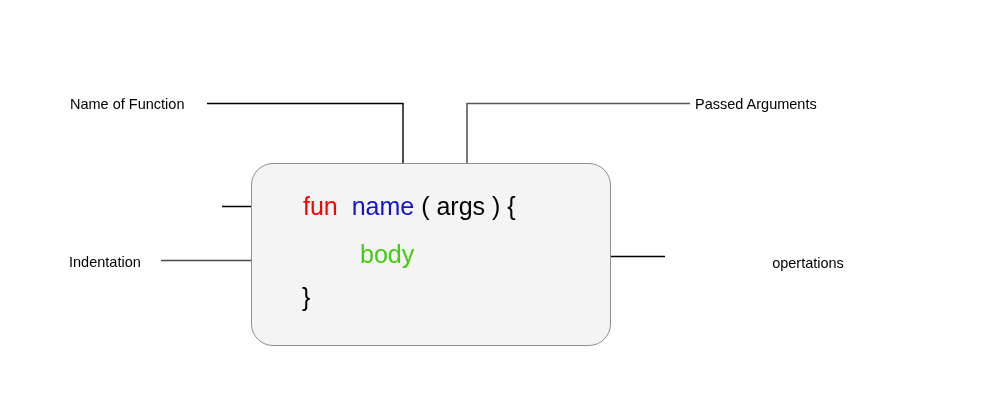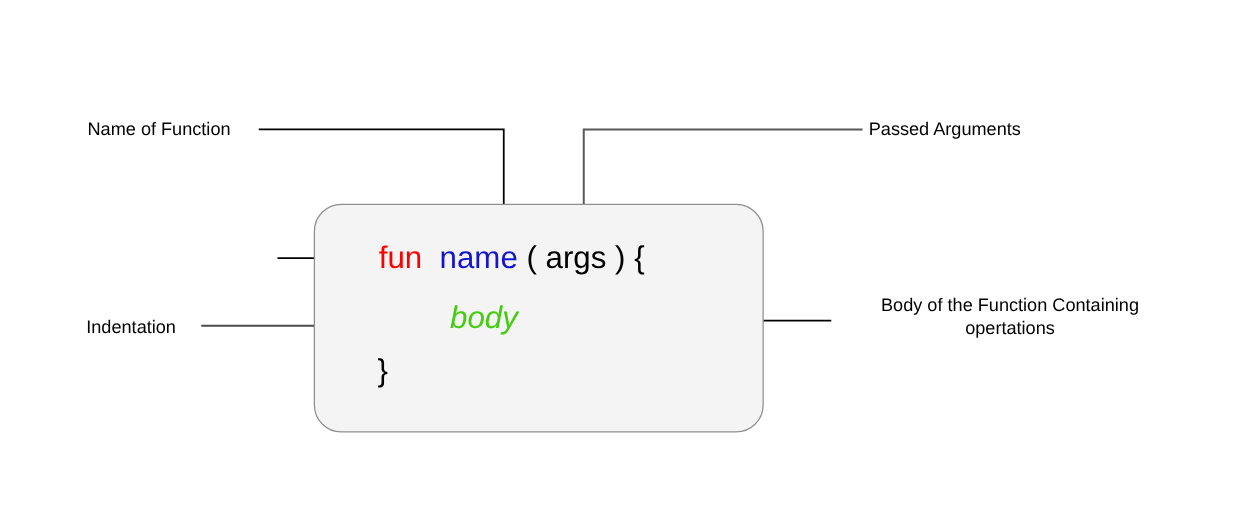--- a/index.html
+++ b/index.html
@@ -54,21 +54,21 @@
     line-height: 25px;
     white-space: pre;
   }
   #code-line-signature { left: 303px; top: 194px; text-align: center; }
   #code-line-body      { left: 360px; top: 242px; }
   #code-line-close     { left: 302px; top: 285px; }
 
   .tok-keyword { color: #ff0000; }
   .tok-name    { color: #1414cd; }
   .tok-plain   { color: #000000; }
-  .tok-body    { color: #44cc11; font-style: italic; }
+  .tok-body    { color: #44cc11; }
 
   
   .ann-label {
     position: absolute;
     font-family: "Liberation Sans", sans-serif;
     font-size: 14.5px;
     line-height: 18px;
     color: #000000;
     white-space: pre;
   }
@@ -124,15 +124,15 @@
 
   <div class="code-line tok-plain" id="code-line-close">}</div>
 
   <div class="ann-label" id="label-passed-arguments">Passed Arguments</div>
 
   <div class="ann-label" id="label-name-of-function">Name of Function</div>
 
 
   <div class="ann-label" id="label-indentation">Indentation</div>
 
-  <div class="ann-label" id="label-body"><span>Body of the Function Containing</span><br><span>opertations</span></div>
+  <div class="ann-label" id="label-body"><br><span>opertations</span></div>
 
 </div>
 
 </body></html>

